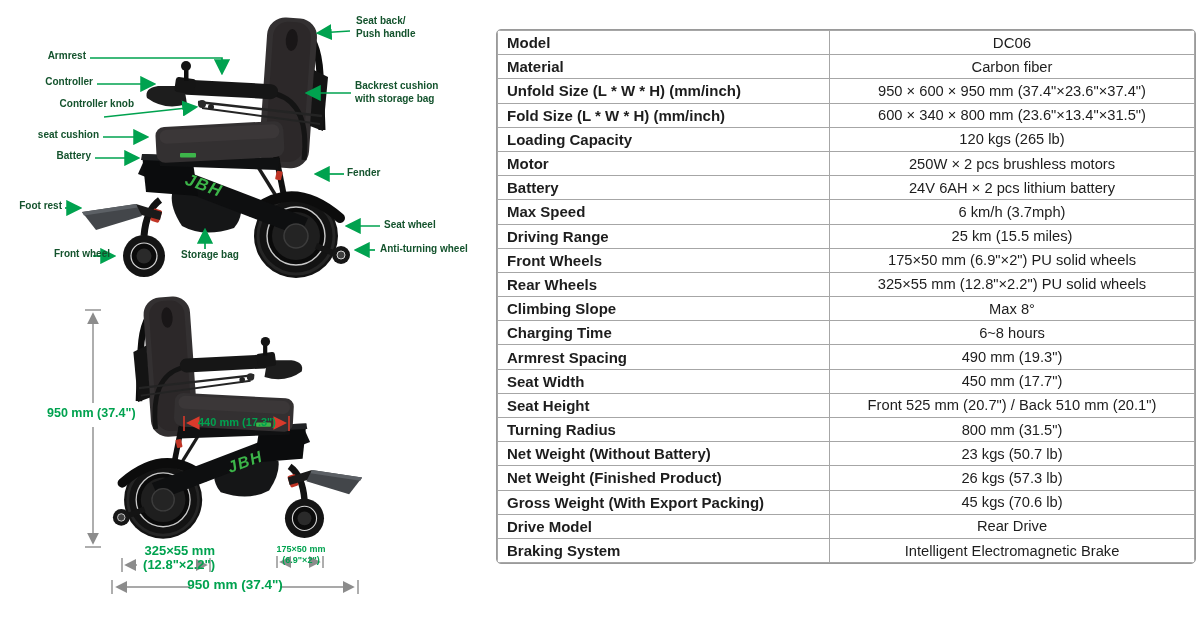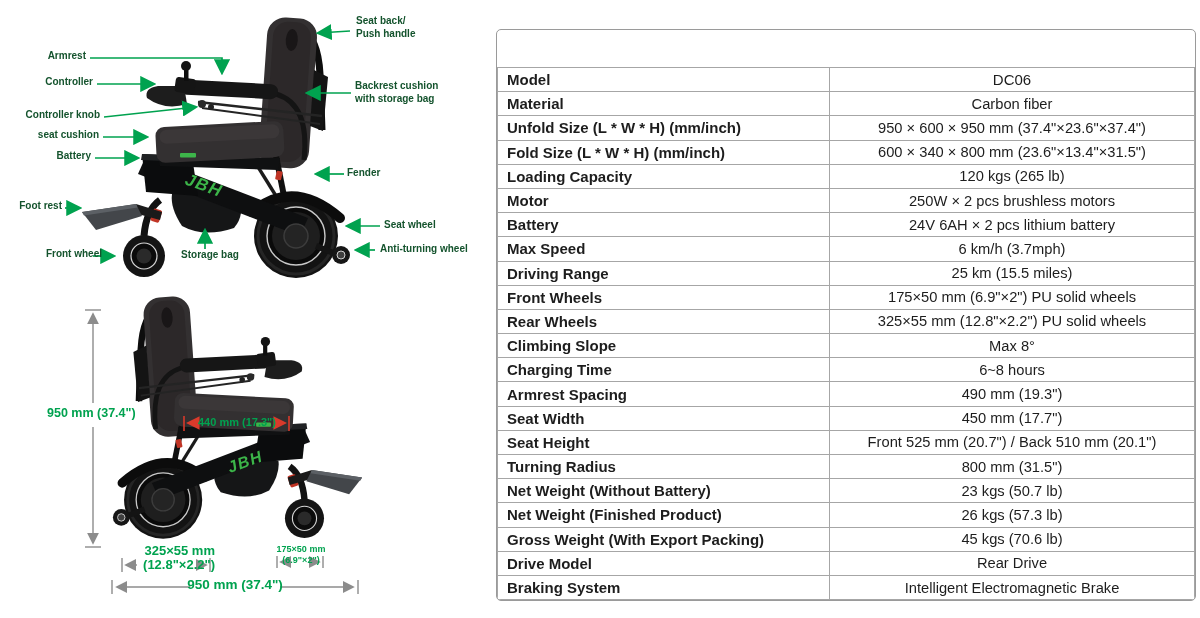--- a/index.html
+++ b/index.html
@@ -9,46 +9,46 @@
   }
   svg{position:absolute;left:0;top:0;}
   #svg-top{left:0;top:0;}
   #svg-bottom{left:0;top:295px;}
 
   
   .lbl{position:absolute;font-size:10px;line-height:1.25;color:#14532d;white-space:pre-line;font-weight:bold;}
   .lbl.r{text-align:right;}
   #lbl-armrest{left:0;top:50px;width:86px;}
   #lbl-controller{left:0;top:76px;width:93px;}
-  #lbl-controller-knob{left:0;top:109px;width:100px;}
+  #lbl-controller-knob{left:0;top:98px;width:100px;padding-left:34px;}
   #lbl-seat-cushion{left:0;top:129px;width:99px;}
   #lbl-battery{left:0;top:150px;width:91px;}
   #lbl-foot-rest{left:0;top:200px;width:62px;}
-  #lbl-front-wheel{left:0;top:248px;width:102px;}
+  #lbl-front-wheel{left:0;top:248px;width:110px;}
   #lbl-storage-bag{left:170px;top:249px;width:80px;text-align:center;}
   #lbl-seat-back{left:356px;top:15px;}
   #lbl-backrest{left:355px;top:80px;}
   #lbl-fender{left:347px;top:167px;}
   #lbl-rear-wheel{left:384px;top:219px;}
   #lbl-anti-turning{left:380px;top:243px;}
 
   
   .dim{position:absolute;font-weight:700;color:#00a24f;white-space:pre-line;}
   #dim-height{left:47px;top:406px;width:92px;font-size:12.5px;white-space:nowrap;background:#fff;}
   #dim-seat-depth{left:187px;top:416px;width:100px;font-size:11px;text-align:center;white-space:nowrap;}
   #dim-rear-size{left:117px;top:544px;width:98px;font-size:13px;line-height:14px;text-align:right;}
   #dim-front-size{left:267px;top:544px;width:68px;font-size:9px;line-height:10.5px;text-align:center;}
   #dim-length{left:183px;top:577px;width:104px;font-size:13.5px;text-align:center;white-space:nowrap;}
 
   
   .table-wrap{
     position:absolute;left:496px;top:29px;width:698px;
     border:1.5px solid #9a9a9a;border-radius:5px;overflow:hidden;background:#fff;
   }
-  table.spec{border-collapse:collapse;width:100%;margin-top:37px;}
+  table.spec{border-collapse:collapse;width:100%;}
   table.spec td{
     border:1px solid #a6a6a6;height:23.2px;padding:0;
     font-size:15px;color:#1d1d1d;vertical-align:middle;
   }
   table.spec td.k{width:322px;font-weight:700;padding-left:9px;}
   table.spec td.v{text-align:center;font-size:14.7px;}
   table.spec td.v.model{font-weight:400;font-size:15px;}
 </style>
 </head>
 <body>

